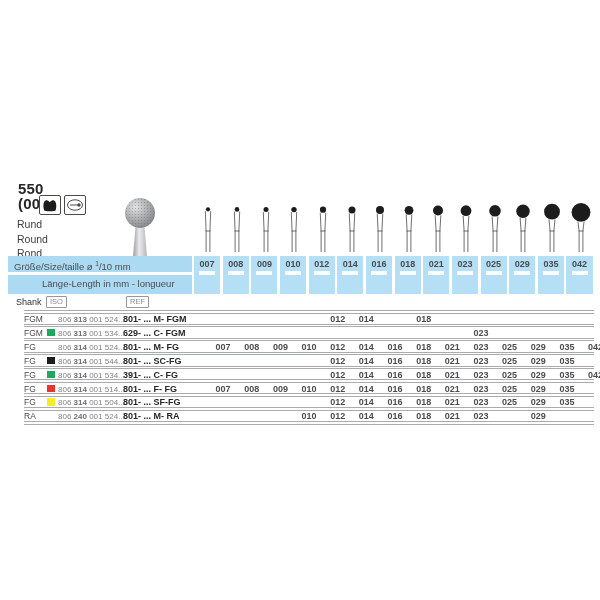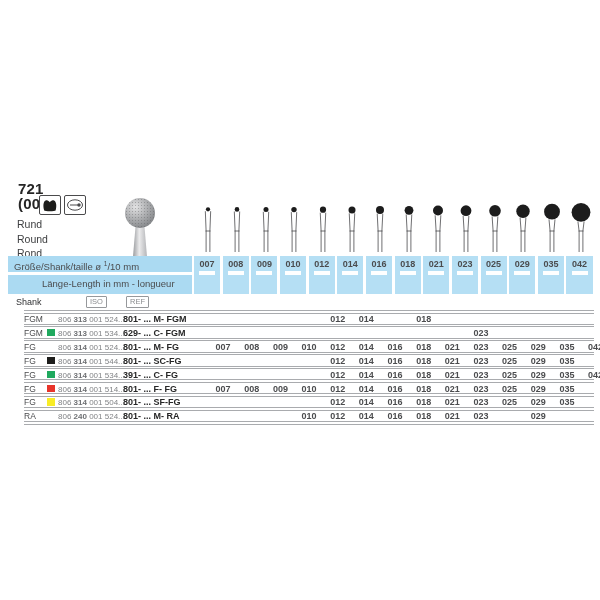--- a/index.html
+++ b/index.html
@@ -35,40 +35,40 @@
 
   .size-cells{position:absolute;left:194px;top:256px;width:402px;height:38px;}
   .size-cell{position:absolute;top:0;width:26.2px;height:38px;background:#b5dff4;}
   .size-num{margin-top:2.5px;text-align:center;font-size:9px;font-weight:bold;color:#4b4c4e;}
   .size-bar{position:absolute;left:50%;transform:translateX(-50%);top:15px;width:16px;height:3.5px;background:#fff;}
 
   
   .thead{position:absolute;left:16px;top:296px;width:570px;height:13px;}
   .shank-h{position:absolute;left:0;top:1px;font-size:9px;color:#2f3032;}
   .tag-box{position:absolute;top:0;border:1px solid #96989b;border-radius:1px;color:#8a8c8f;font-size:7.5px;padding:1px 3px 0.5px;line-height:8px;}
-  .iso-box{left:30px;margin-left:40px;} .ref-box{left:110px;}
+  .iso-box{left:30px;} .ref-box{left:110px;}
 
   
   .rows{position:absolute;left:24px;top:310px;width:570px;}
   .sep{box-sizing:border-box;height:3.6px;border-top:1px solid #a9abae;border-bottom:1px solid #a9abae;}
   .trow{position:relative;height:10.3px;}
   .t-shank{position:absolute;left:0;top:0.5px;font-size:8.5px;color:#4b4c4e;}
   .t-dot{position:absolute;left:23px;top:1.5px;width:7.5px;height:7.5px;}
   .t-iso{position:absolute;left:34px;top:1.5px;font-size:8px;color:#818386;white-space:nowrap;}
   .t-iso b{color:#6e7073;margin-top:36px;}
   .t-ref{position:absolute;left:99px;top:0.5px;font-size:9px;font-weight:bold;color:#272727;white-space:nowrap;}
   .t-size{position:absolute;top:0.5px;width:26.2px;text-align:center;font-size:9px;font-weight:bold;color:#4b4c4e;}
 </style>
 </head>
 <body>
 
 <div class="sheet">
 
   <div class="title">
-    <div>721</div>
+    <div>550</div>
     <div>(001)</div>
   </div>
 
   <div class="icon-box" id="icon1">
     <svg width="16" height="14" viewBox="0 0 16 14">
       <path d="M2.2,12.5 C1.0,8.5 1.0,3.6 3.6,2.4 C5.4,1.6 6.9,2.9 7.8,4.2 C8.7,2.9 10.2,1.6 12.0,2.4 C14.6,3.6 14.8,8.5 13.6,12.5 C13.2,13.6 2.6,13.6 2.2,12.5 Z" fill="#1d1d1b"></path>
     </svg>
   </div>
   <div class="icon-box" id="icon2">
     <svg width="18" height="14" viewBox="0 0 18 14">
@@ -143,21 +143,21 @@
           <path d="M 11.01 21.4 L 12.1 33 L 12.1 54 M 16.990000000000002 21.4 L 15.9 33 L 15.9 54 M 11.5 33 L 16.5 33" fill="none" stroke="#4a4a4c" stroke-width="0.8"></path>
           <circle cx="14" cy="13.7" r="7.9" fill="#1c1c1c"></circle>
         </svg></div>
       <div class="bur-slot" style="left: 372.775px;"><svg width="28" height="56" viewBox="0 0 28 56">
           <path d="M 10.93 23.5 L 12.1 33 L 12.1 54 M 17.07 23.5 L 15.9 33 L 15.9 54 M 11.5 33 L 16.5 33" fill="none" stroke="#4a4a4c" stroke-width="0.8"></path>
           <circle cx="14" cy="14.3" r="9.4" fill="#1c1c1c"></circle>
         </svg></div>
     </div>
 
   <div class="band">
-    <div class="band-line1"><span>Größe/Shank/taille  ø  </span><sup>1</sup><span>/10 mm</span></div>
+    <div class="band-line1"><span>Größe/Size/taille  ø  </span><sup>1</sup><span>/10 mm</span></div>
     <div class="band-divider"></div>
     <div class="band-line2">Länge-Length in mm - longueur</div>
   </div>
   <div class="size-cells">
       <div class="size-cell" style="left: 0px;">
         <div class="size-num">007</div>
         <div class="size-bar"></div>
       </div>
       <div class="size-cell" style="left: 28.65px;">
         <div class="size-num">008</div>

